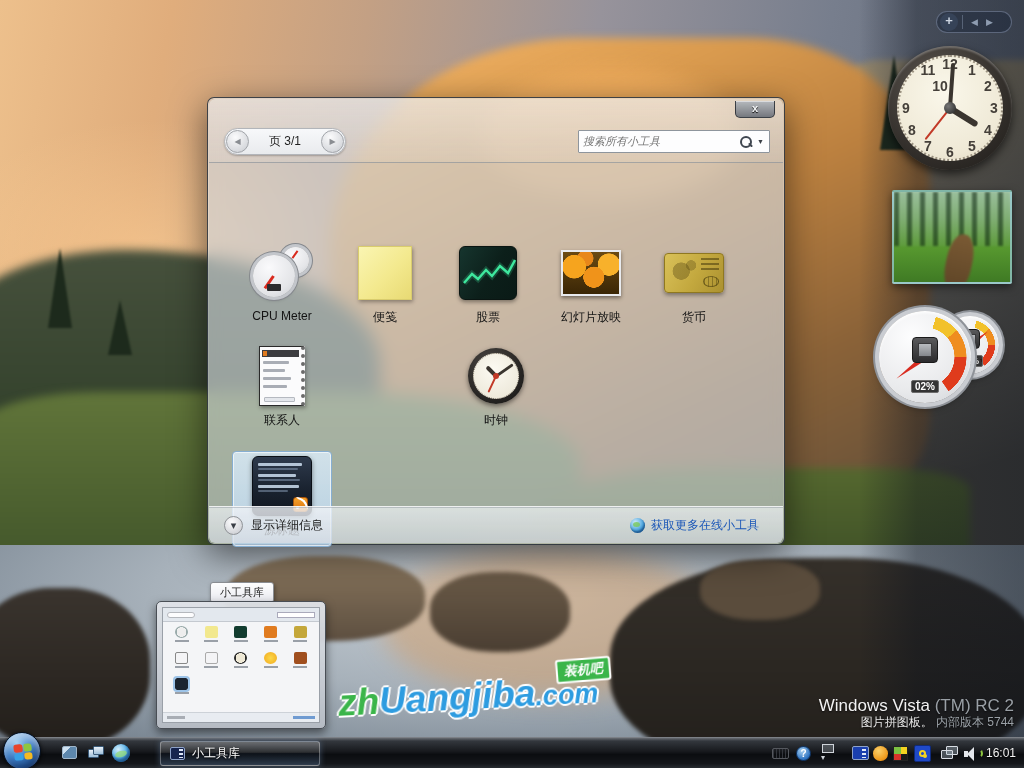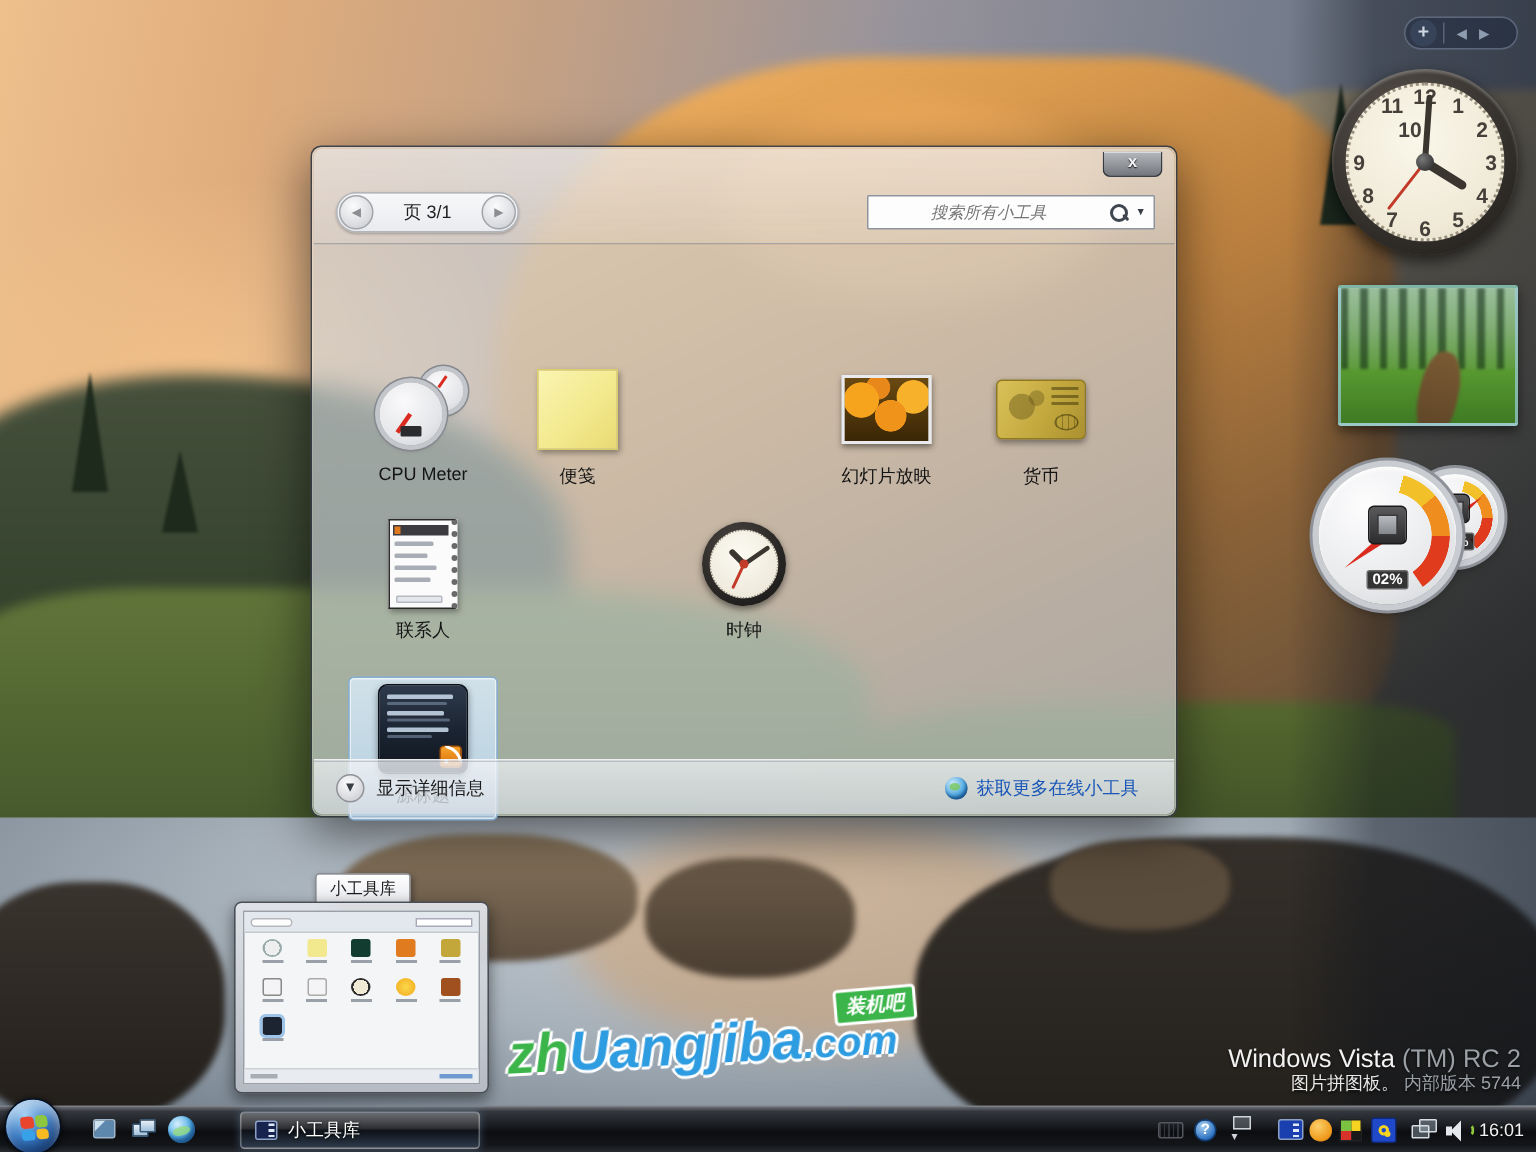--- a/index.html
+++ b/index.html
@@ -100,21 +100,21 @@
   .pager { position:absolute; left:16px; top:30px; width:122px; height:27px; border-radius:14px;
     background:linear-gradient(#f7f8fa,#e9ebee); border:1px solid #b2b5ba; display:flex; align-items:center;
     box-shadow:0 1px 2px rgba(0,0,0,.25); }
   .pager-btn { width:23px; height:23px; border-radius:50%; margin:0 1px;
     background:radial-gradient(circle at 40% 30%,#fbfbfc,#d8dade 70%,#c2c4c9);
     border:1px solid #a2a5aa; color:#8a8d92; font-size:8px; text-align:center; line-height:21px; cursor:pointer; }
   .pager-label { flex:1; text-align:center; font-size:12px; color:#1f1f1f; }
   .searchbox { position:absolute; right:14px; top:32px; width:192px; height:23px; background:#fdfdfe;
     border:1px solid #8e959d; border-radius:1px; display:flex; align-items:center; }
   .searchbox input { flex:1; border:none; outline:none; background:transparent; font-style:italic;
-    font-size:11px; color:#5a5f66; padding:0 4px; font-family:Liberation Serif, serif; min-width:0;text-align:center; }
+    font-size:11px; color:#5a5f66; padding:0 4px; font-family:Liberation Mono, monospace; min-width:0; }
   .mag { position:relative; width:14px; height:14px; margin-right:4px; }
   .mag::before { content:""; position:absolute; left:1px; top:1px; width:8px; height:8px; border-radius:50%;
     border:2px solid #3f4650; }
   .mag::after { content:""; position:absolute; left:9px; top:9px; width:5px; height:2px; background:#3f4650;
     transform:rotate(45deg); border-radius:1px; }
   .sdrop { font-size:7px; color:#3a3f46; margin-right:5px; cursor:pointer; }
   .dlg-body { position:absolute; left:1px; right:1px; top:65px; bottom:38px;
     background:rgba(222,226,231,.42); }
   .dlg-foot { position:absolute; left:1px; right:1px; bottom:1px; height:37px; border-radius:0 0 6px 6px;
     background:linear-gradient(rgba(243,246,250,.8),rgba(219,224,231,.78));
@@ -420,20 +420,31 @@
       </div>
         </div>
       <div class="glabel">CPU Meter</div>
     </div>
     <div class="cell" style="left:126px;top:76px;">
       <div class="gicon">
           <div class="gi-note"></div>
         </div>
       <div class="glabel">便笺</div>
     </div>
+    <div class="cell" style="left:229px;top:76px;">
+      <div class="gicon">
+          <div class="gi-stock">
+        <svg width="58" height="54" viewBox="0 0 58 54">
+          <polyline points="4,36 12,27 18,32 26,23 32,29 40,19 48,26 55,13" fill="none" stroke="#3ee89e" stroke-width="6" opacity="0.22"></polyline>
+          <polyline points="4,36 12,27 18,32 26,23 32,29 40,19 48,26 55,13" fill="none" stroke="#3ee89e" stroke-width="2.4"></polyline>
+        </svg>
+      </div>
+        </div>
+      <div class="glabel">股票</div>
+    </div>
     <div class="cell" style="left:332px;top:76px;">
       <div class="gicon">
           <div class="gi-slide"></div>
         </div>
       <div class="glabel">幻灯片放映</div>
     </div>
     <div class="cell" style="left:435px;top:76px;">
       <div class="gicon">
           <div class="gi-cur">
         <div class="lines"></div>

